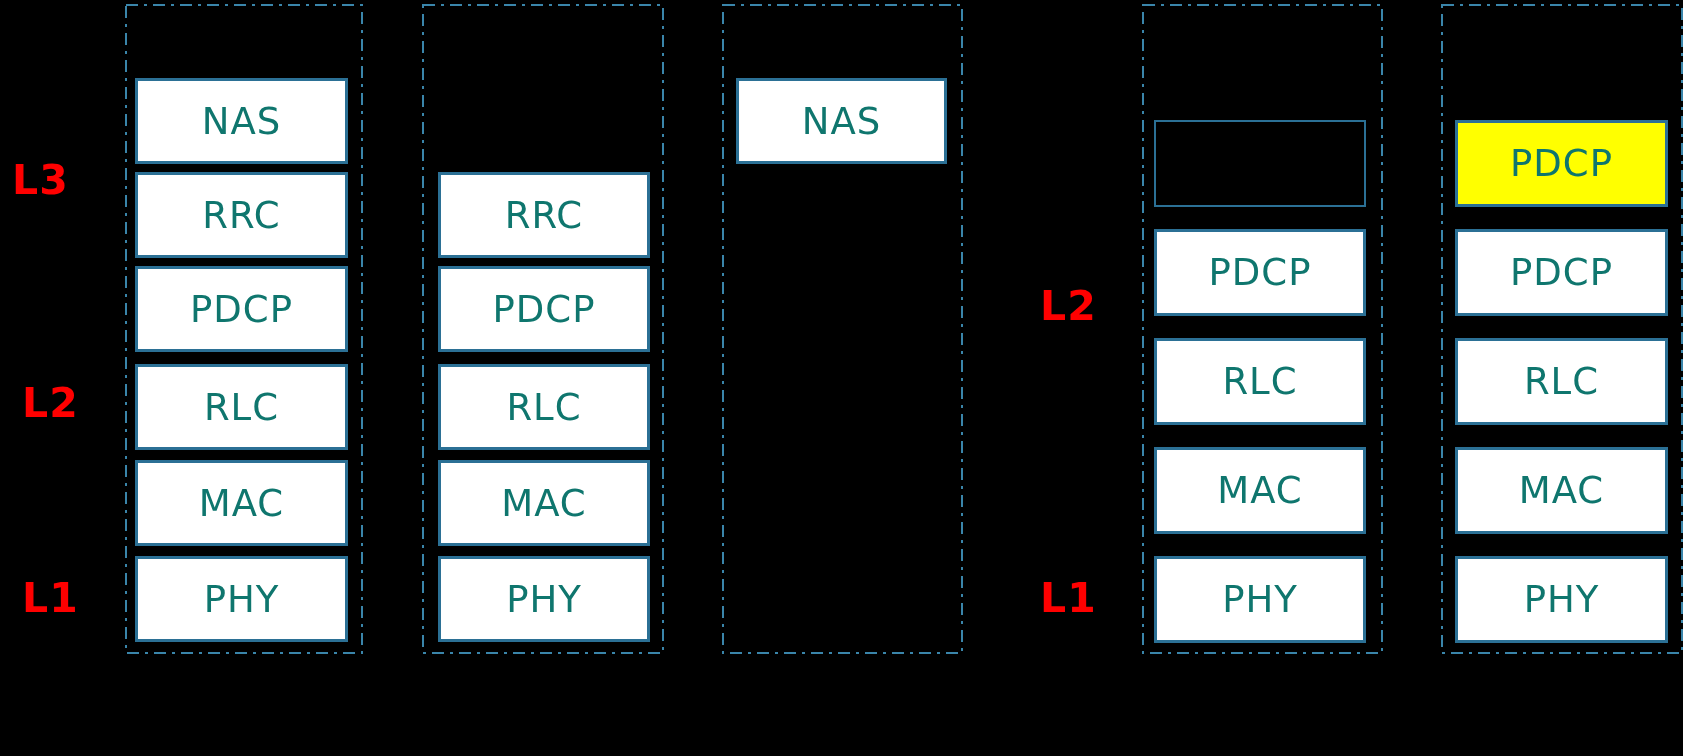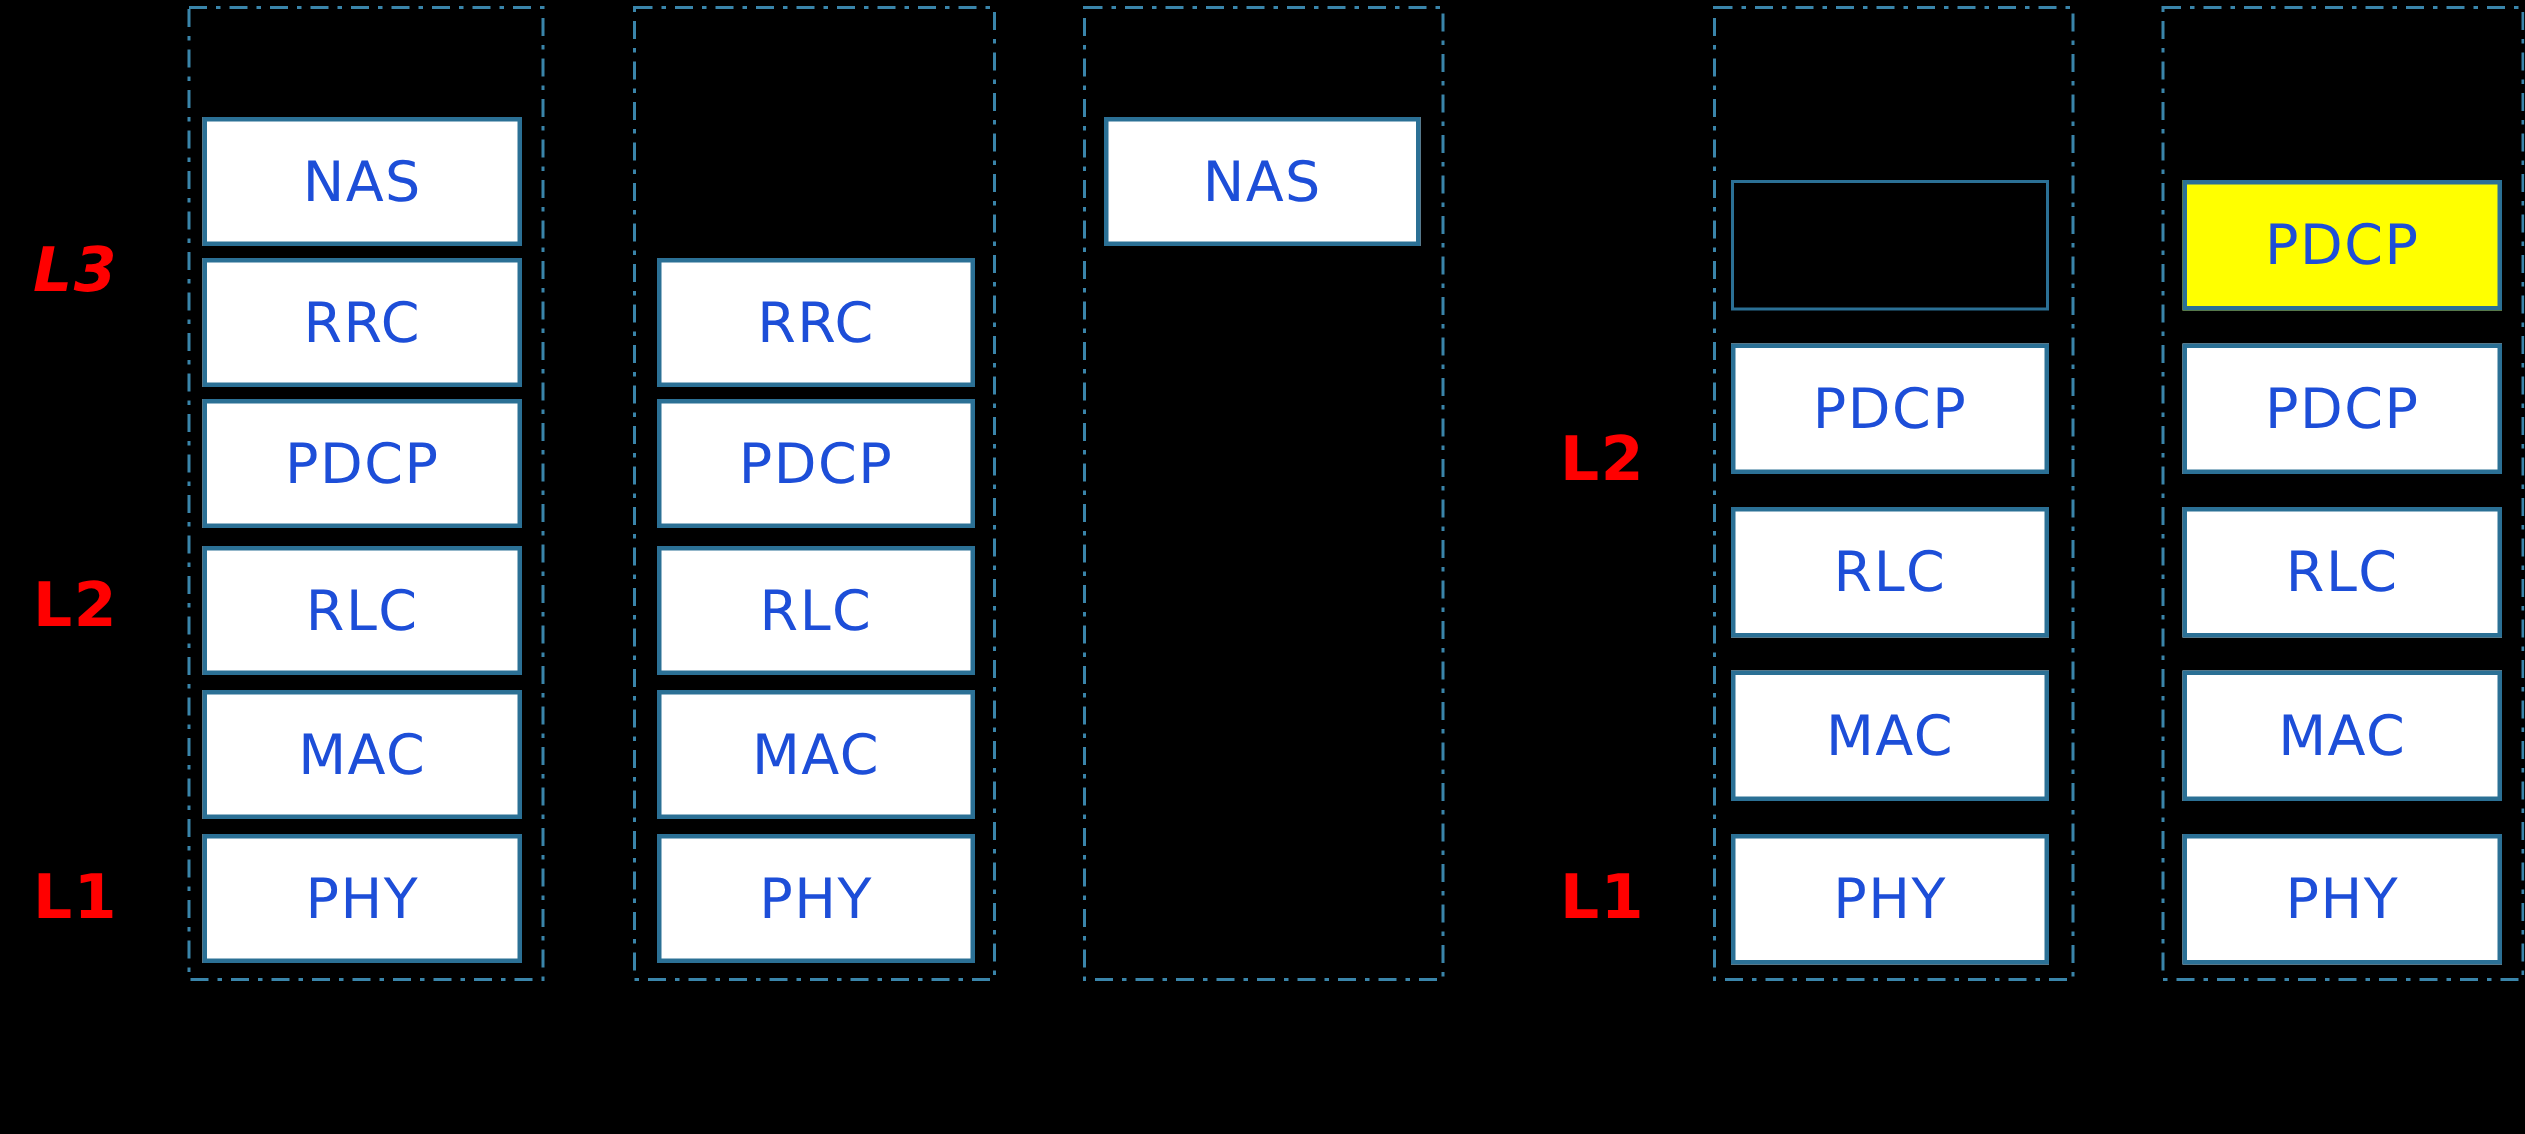--- a/index.html
+++ b/index.html
@@ -20,21 +20,21 @@
     left: 0;
     top: 0;
     width: 1683px;
     height: 756px;
   }
   .layer-box {
     position: absolute;
     box-sizing: border-box;
     border: 3px solid #2B7095;
     background: #FFFFFF;
-    color: #1d4ed8;
+    color: #0f766e;
     display: flex;
     align-items: center;
     justify-content: center;
     font-size: 37px;
     letter-spacing: 1px;
     line-height: 1;
   }
   .layer-box.yellow { background: #FFFF00; }
   .layer-box.outline { background: #000000; border-width: 2px; }
   .layer-label {
@@ -119,19 +119,19 @@
         <span>RLC</span>
       </div>
       <div class="layer-box" style="left: 1455px; top: 447px; width: 213px; height: 87px;">
         <span>MAC</span>
       </div>
       <div class="layer-box" style="left: 1455px; top: 556px; width: 213px; height: 87px;">
         <span>PHY</span>
       </div>
     </div>
   <div id="labels-layer">
-      <div class="layer-label" style="left: 22px; top: 160px; font-style: italic;">L3</div>
+      <div class="layer-label" style="left: 12px; top: 160px;">L3</div>
       <div class="layer-label" style="left: 22px; top: 383px;">L2</div>
       <div class="layer-label" style="left: 22px; top: 578px;">L1</div>
       <div class="layer-label" style="left: 1040px; top: 286px;">L2</div>
       <div class="layer-label" style="left: 1040px; top: 578px;">L1</div>
     </div>
 </div>
 
 </body></html>

